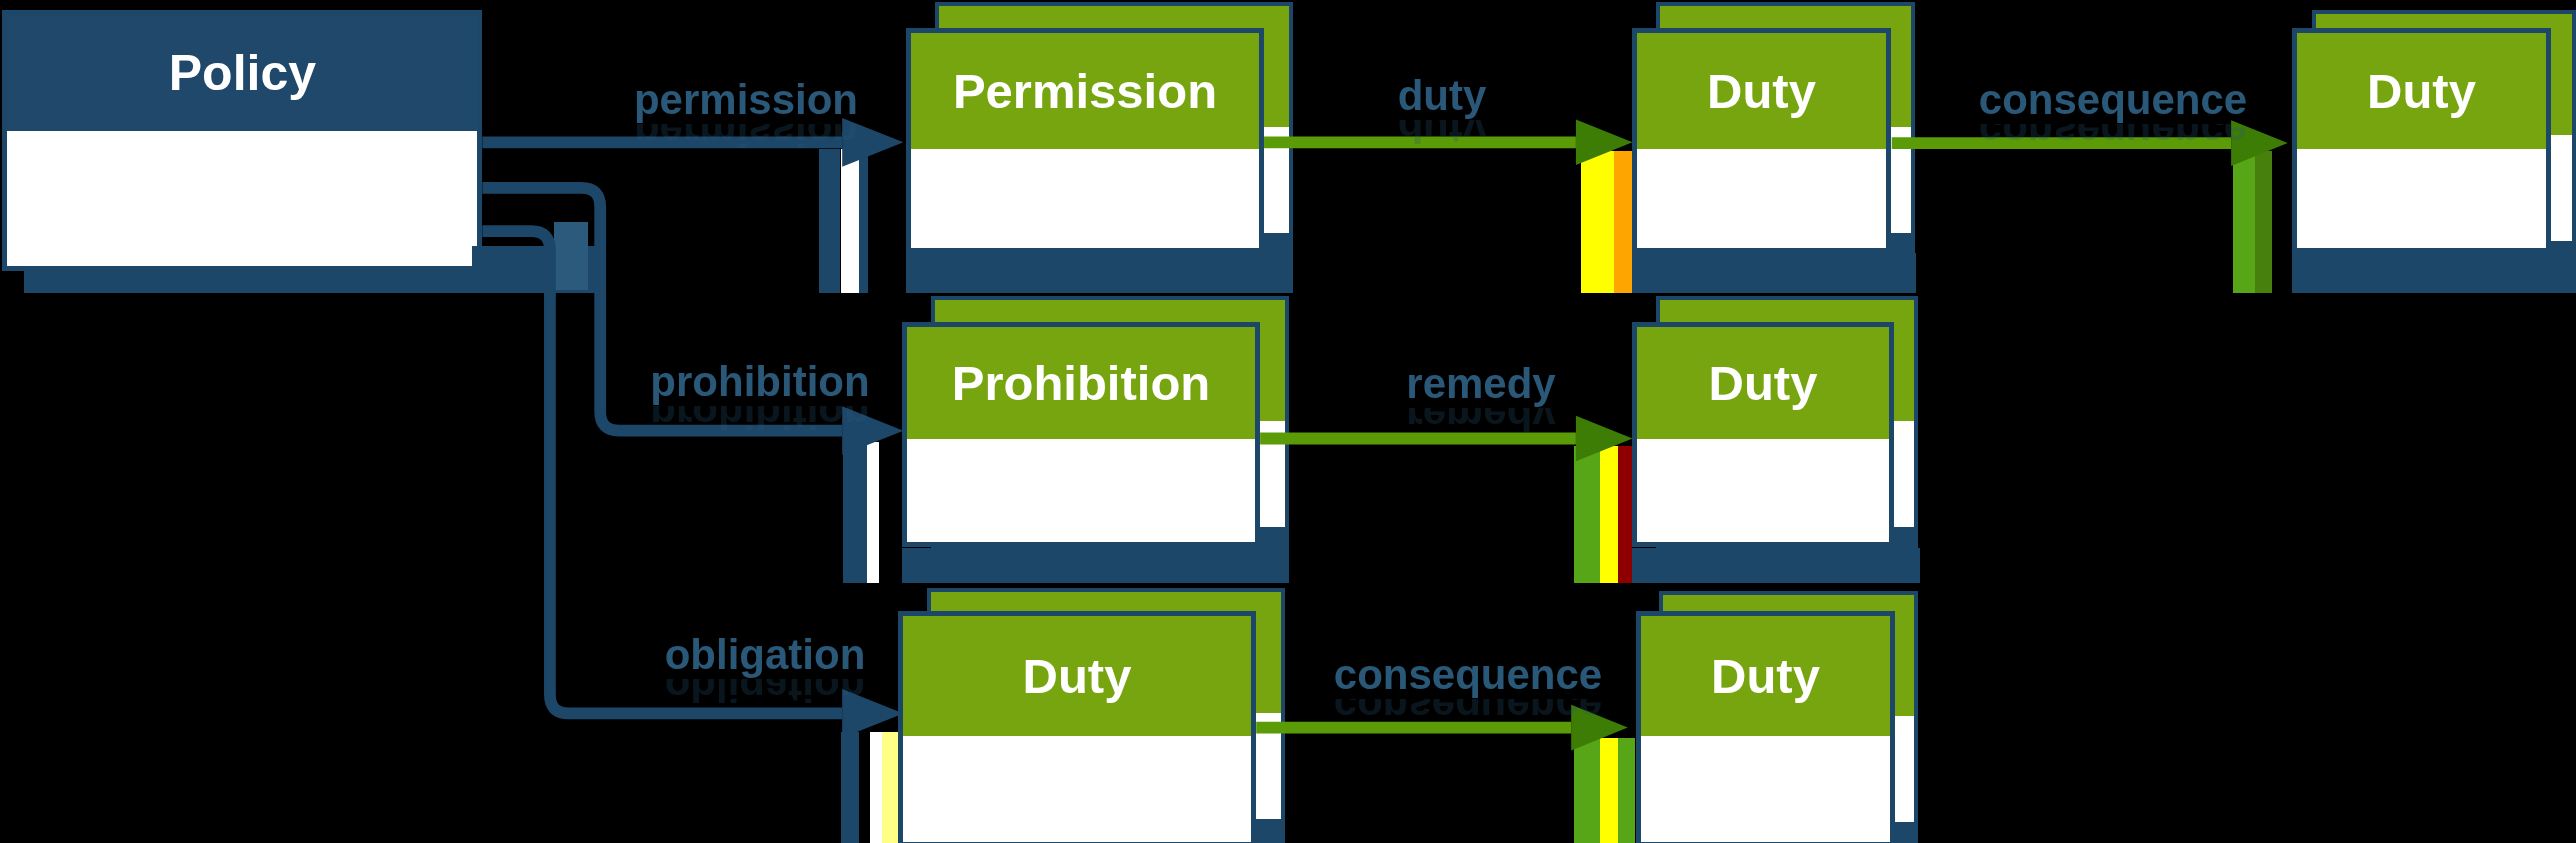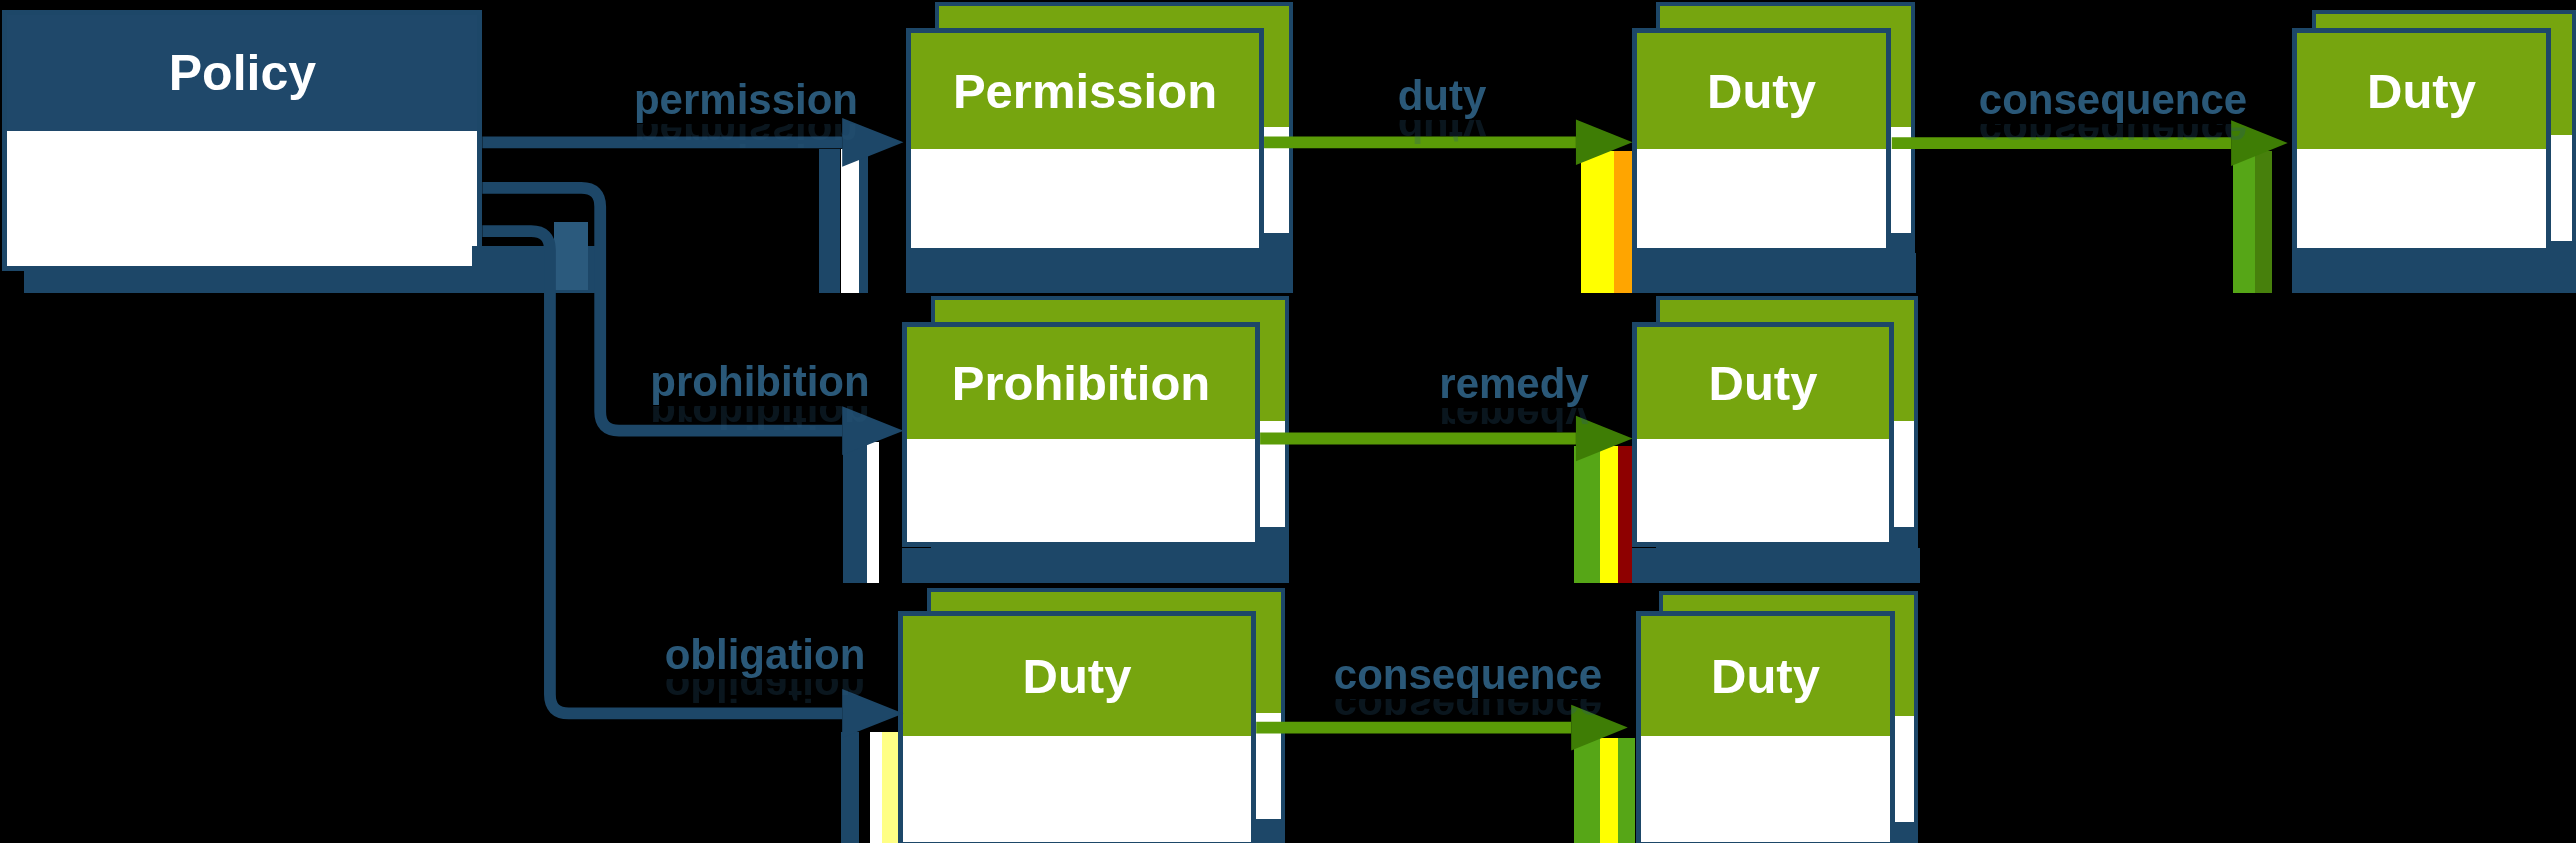--- a/index.html
+++ b/index.html
@@ -219,21 +219,21 @@
     <div class="rmirror">prohibition</div>
   </div>
   <div class="rlabel" style="left:765px;top:634px">
     <div class="rtext">obligation</div>
     <div class="rmirror">obligation</div>
   </div>
   <div class="rlabel" style="left:1442px;top:75px">
     <div class="rtext">duty</div>
     <div class="rmirror">duty</div>
   </div>
-  <div class="rlabel" style="left:1514px;top:363px">
+  <div class="rlabel" style="left:1481px;top:363px">
     <div class="rtext">remedy</div>
     <div class="rmirror">remedy</div>
   </div>
   <div class="rlabel" style="left:2113px;top:79px">
     <div class="rtext">consequence</div>
     <div class="rmirror">consequence</div>
   </div>
   <div class="rlabel" style="left:1468px;top:654px">
     <div class="rtext">consequence</div>
     <div class="rmirror">consequence</div>

